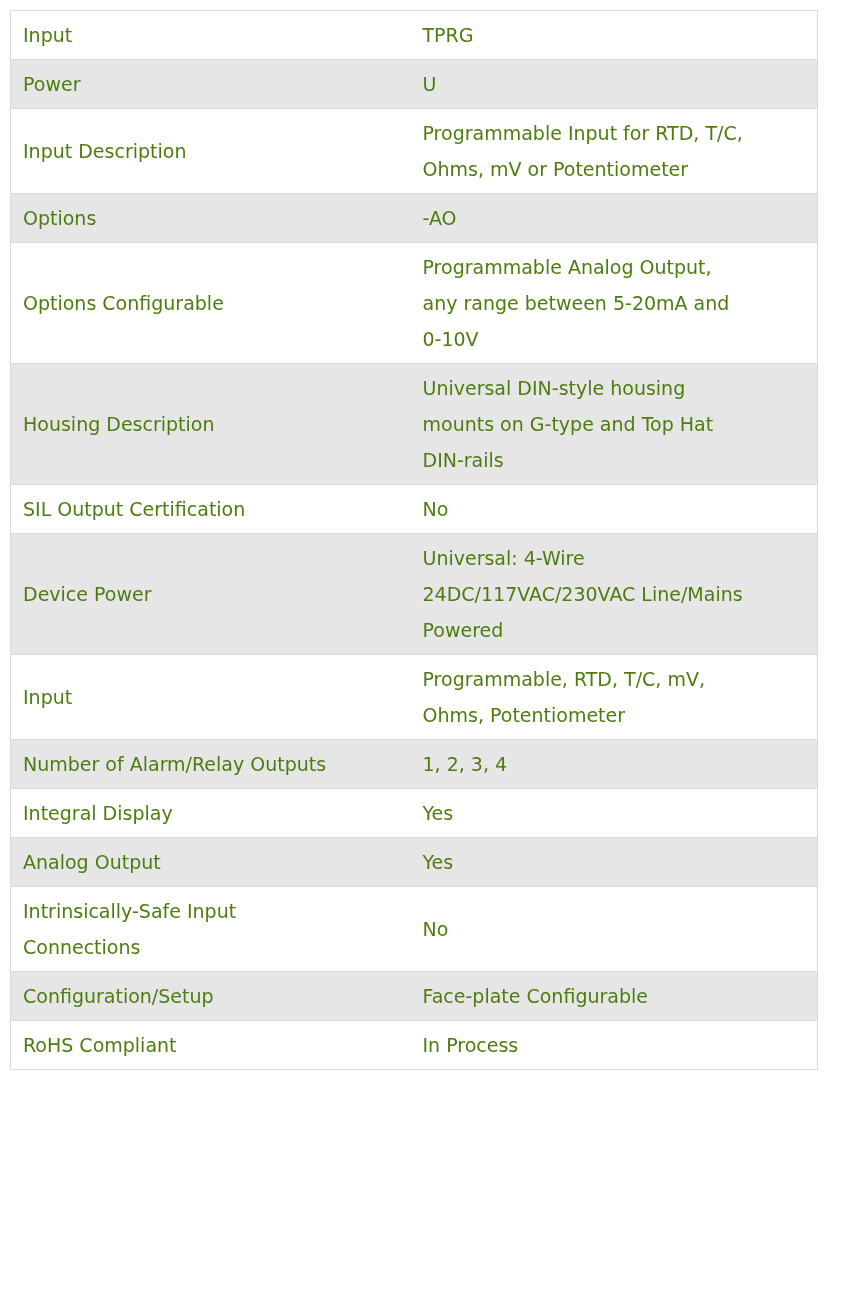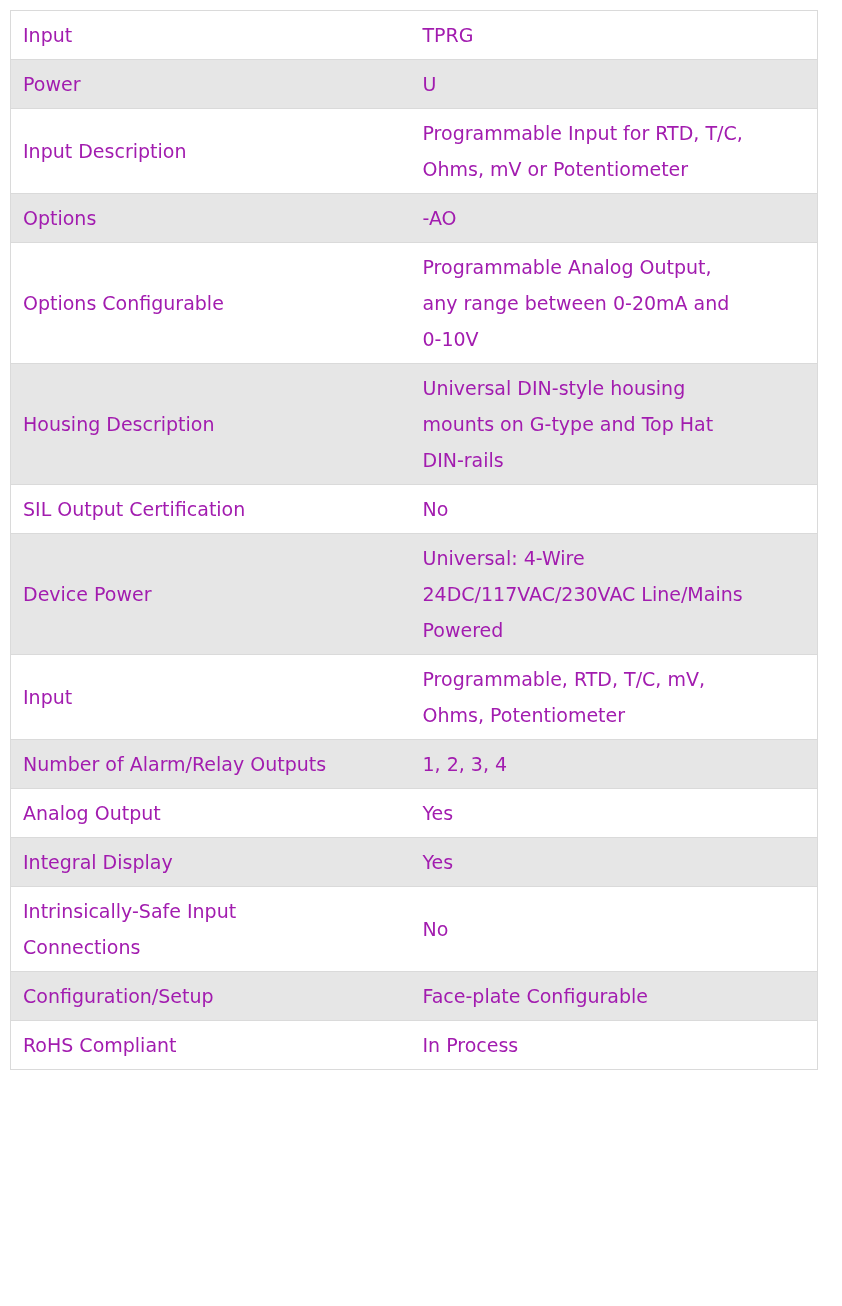--- a/index.html
+++ b/index.html
@@ -31,21 +31,21 @@
     background: #e6e6e6;
   }
   .spec-table tr:nth-child(odd) td {
     background: #ffffff;
   }
   .spec-table td {
     padding: 6px 12px;
     line-height: 36px;
     vertical-align: middle;
     white-space: pre-line;
-    color: #a21caf;
+    color: #4d7c0f;
     overflow: hidden;
   }
 </style>
 </head>
 <body>
 
 <table class="spec-table">
   <colgroup>
     <col class="col-label">
     <col class="col-value">
@@ -71,21 +71,21 @@
   <tr>
     <td>Options</td>
     <td>-AO</td>
   </tr>
 
 
 
   <tr>
     <td>Options Configurable</td>
     <td>Programmable Analog Output,
-any range between 0-20mA and
+any range between 5-20mA and
 0-10V</td>
   </tr>
 
   <tr>
     <td>Housing Description</td>
     <td>Universal DIN-style housing
 mounts on G-type and Top Hat
 DIN-rails</td>
   </tr>
 
@@ -106,26 +106,26 @@
     <td>Programmable, RTD, T/C, mV,
 Ohms, Potentiometer</td>
   </tr>
 
   <tr>
     <td>Number of Alarm/Relay Outputs</td>
     <td>1, 2, 3, 4</td>
   </tr>
 
   <tr>
-    <td>Analog Output</td>
+    <td>Integral Display</td>
     <td>Yes</td>
   </tr>
 
   <tr>
-    <td>Integral Display</td>
+    <td>Analog Output</td>
     <td>Yes</td>
   </tr>
 
   <tr>
     <td>Intrinsically-Safe Input
 Connections</td>
     <td>No</td>
   </tr>
 
   <tr>

